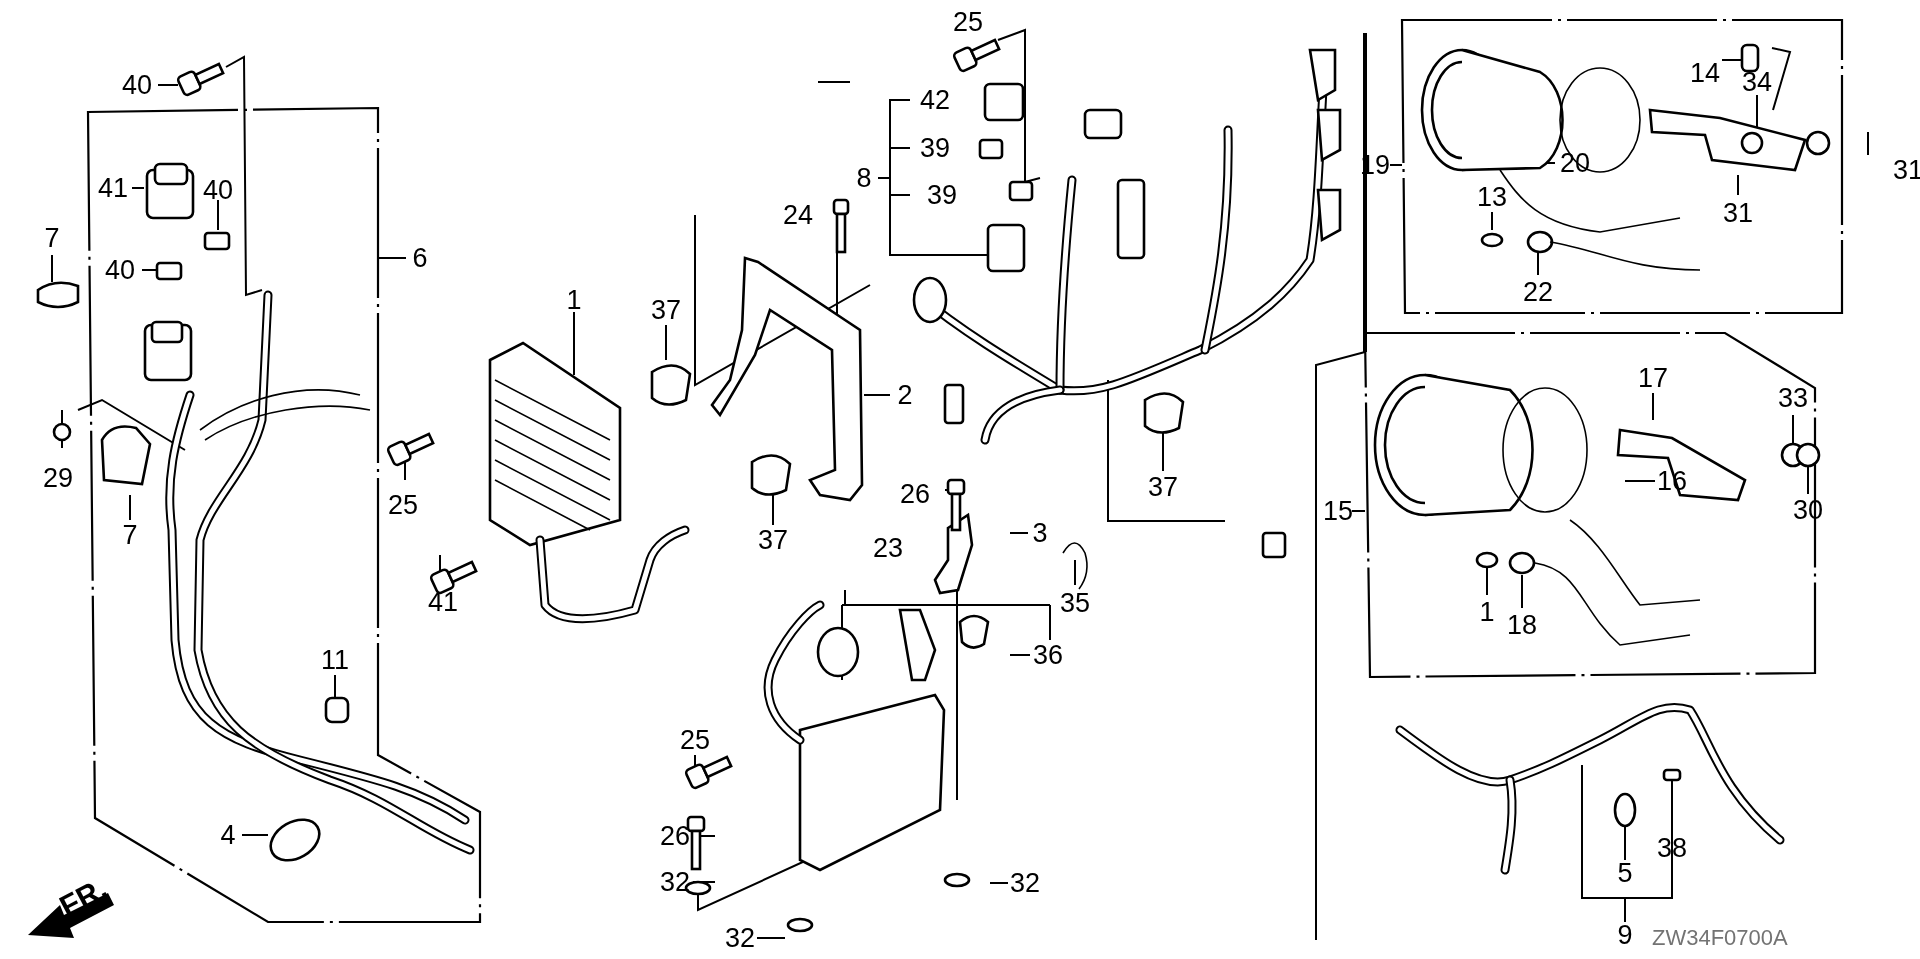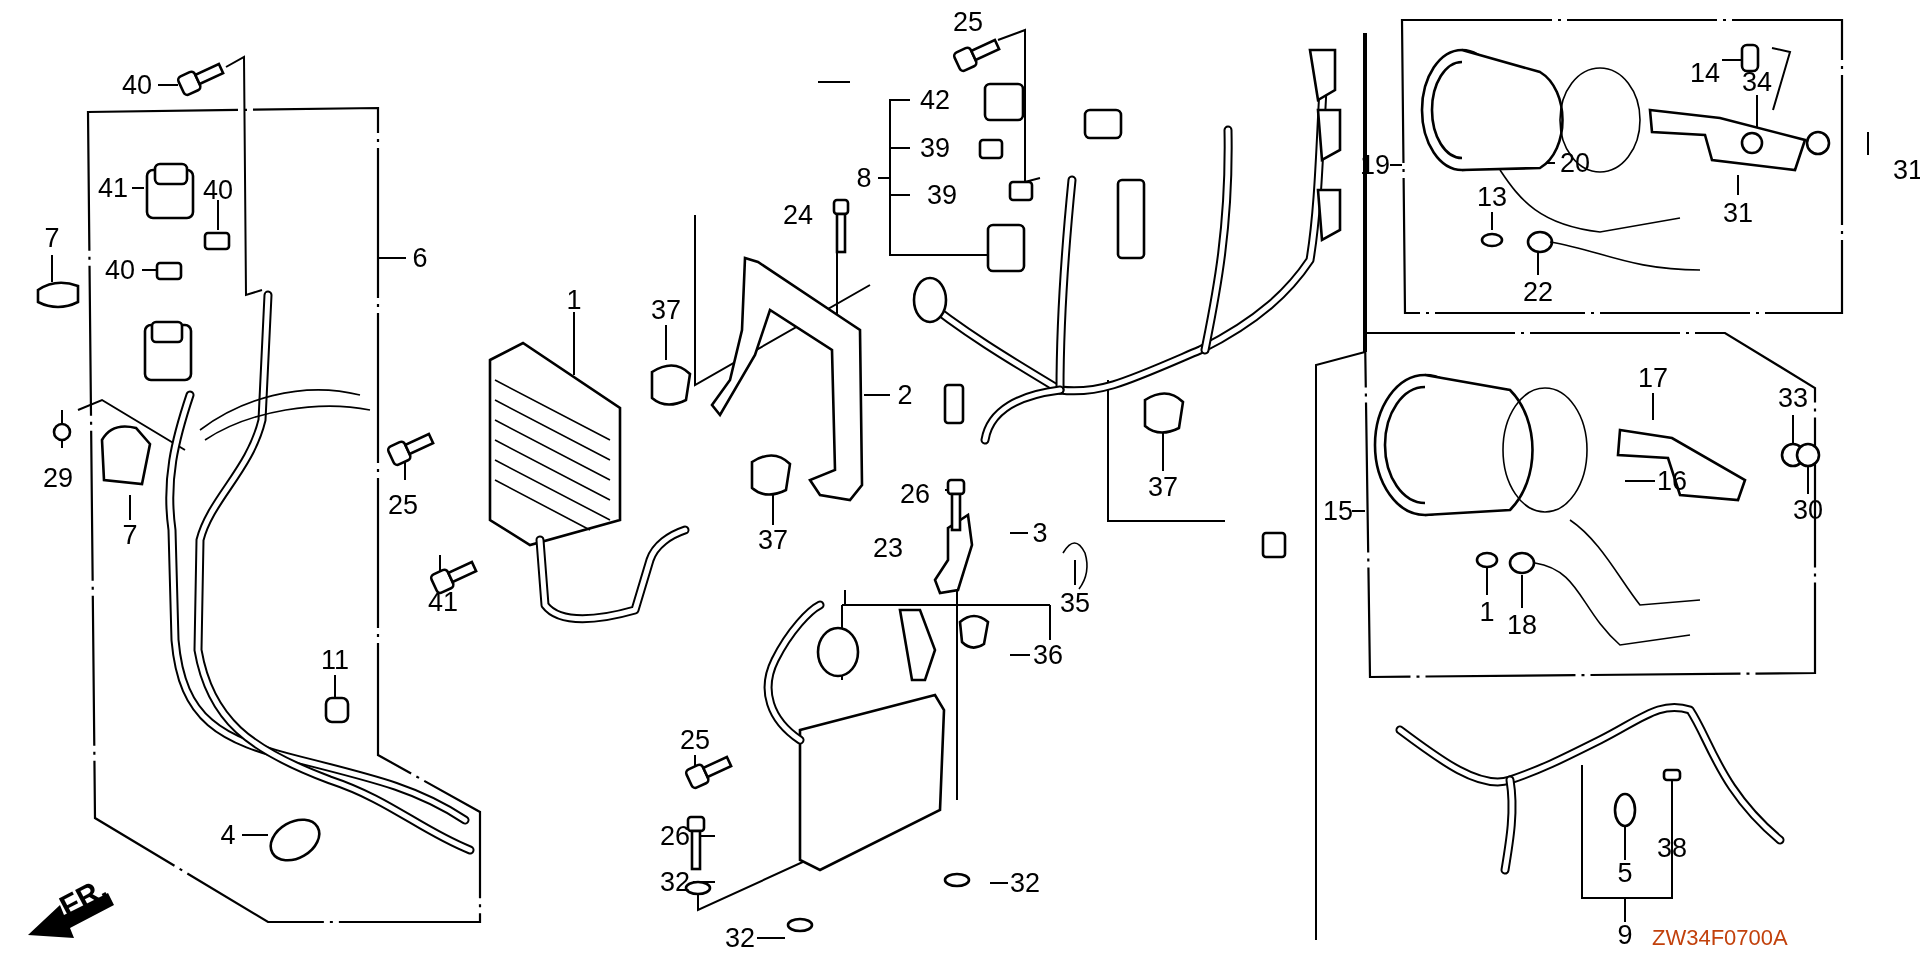--- a/index.html
+++ b/index.html
@@ -1,19 +1,19 @@
 <!DOCTYPE html>
 <html><head>
 <meta charset="utf-8">
 <style>
   html, body { margin: 0; padding: 0; background: #ffffff; }
   #canvas { position: relative; width: 1920px; height: 959px; overflow: hidden; background: #ffffff; }
   svg#art { position: absolute; left: 0; top: 0; width: 1920px; height: 959px; }
   .lbl { position: absolute; font-family: "Liberation Sans", sans-serif; font-size: 27px; color: #000; line-height: 1; white-space: nowrap; transform: translate(-50%, -50%); cursor: pointer; }
-  .code { position: absolute; font-family: "Liberation Sans", sans-serif; font-size: 22px; color: #c2410c; white-space: nowrap; }
+  .code { position: absolute; font-family: "Liberation Sans", sans-serif; font-size: 22px; color: #737373; white-space: nowrap; }
   .fr { position: absolute; font-family: "Liberation Sans", sans-serif; font-weight: bold; font-size: 30px; transform: rotate(-28deg); transform-origin: left bottom; }
   .ln { stroke: #000; stroke-width: 2; fill: none; }
   .dash { stroke: #000; stroke-width: 2.2; fill: none; stroke-dasharray: 150 6 3 6; }
   .part { stroke: #000; stroke-width: 2.6; fill: #fff; }
   .wire { stroke: #000; stroke-width: 9; fill: none; stroke-linecap: round; stroke-linejoin: round; }
   .wirein { stroke: #fff; stroke-width: 5; fill: none; stroke-linecap: round; stroke-linejoin: round; }
   .thin { stroke: #000; stroke-width: 1.6; fill: none; }
 </style>
 </head>
 <body>

